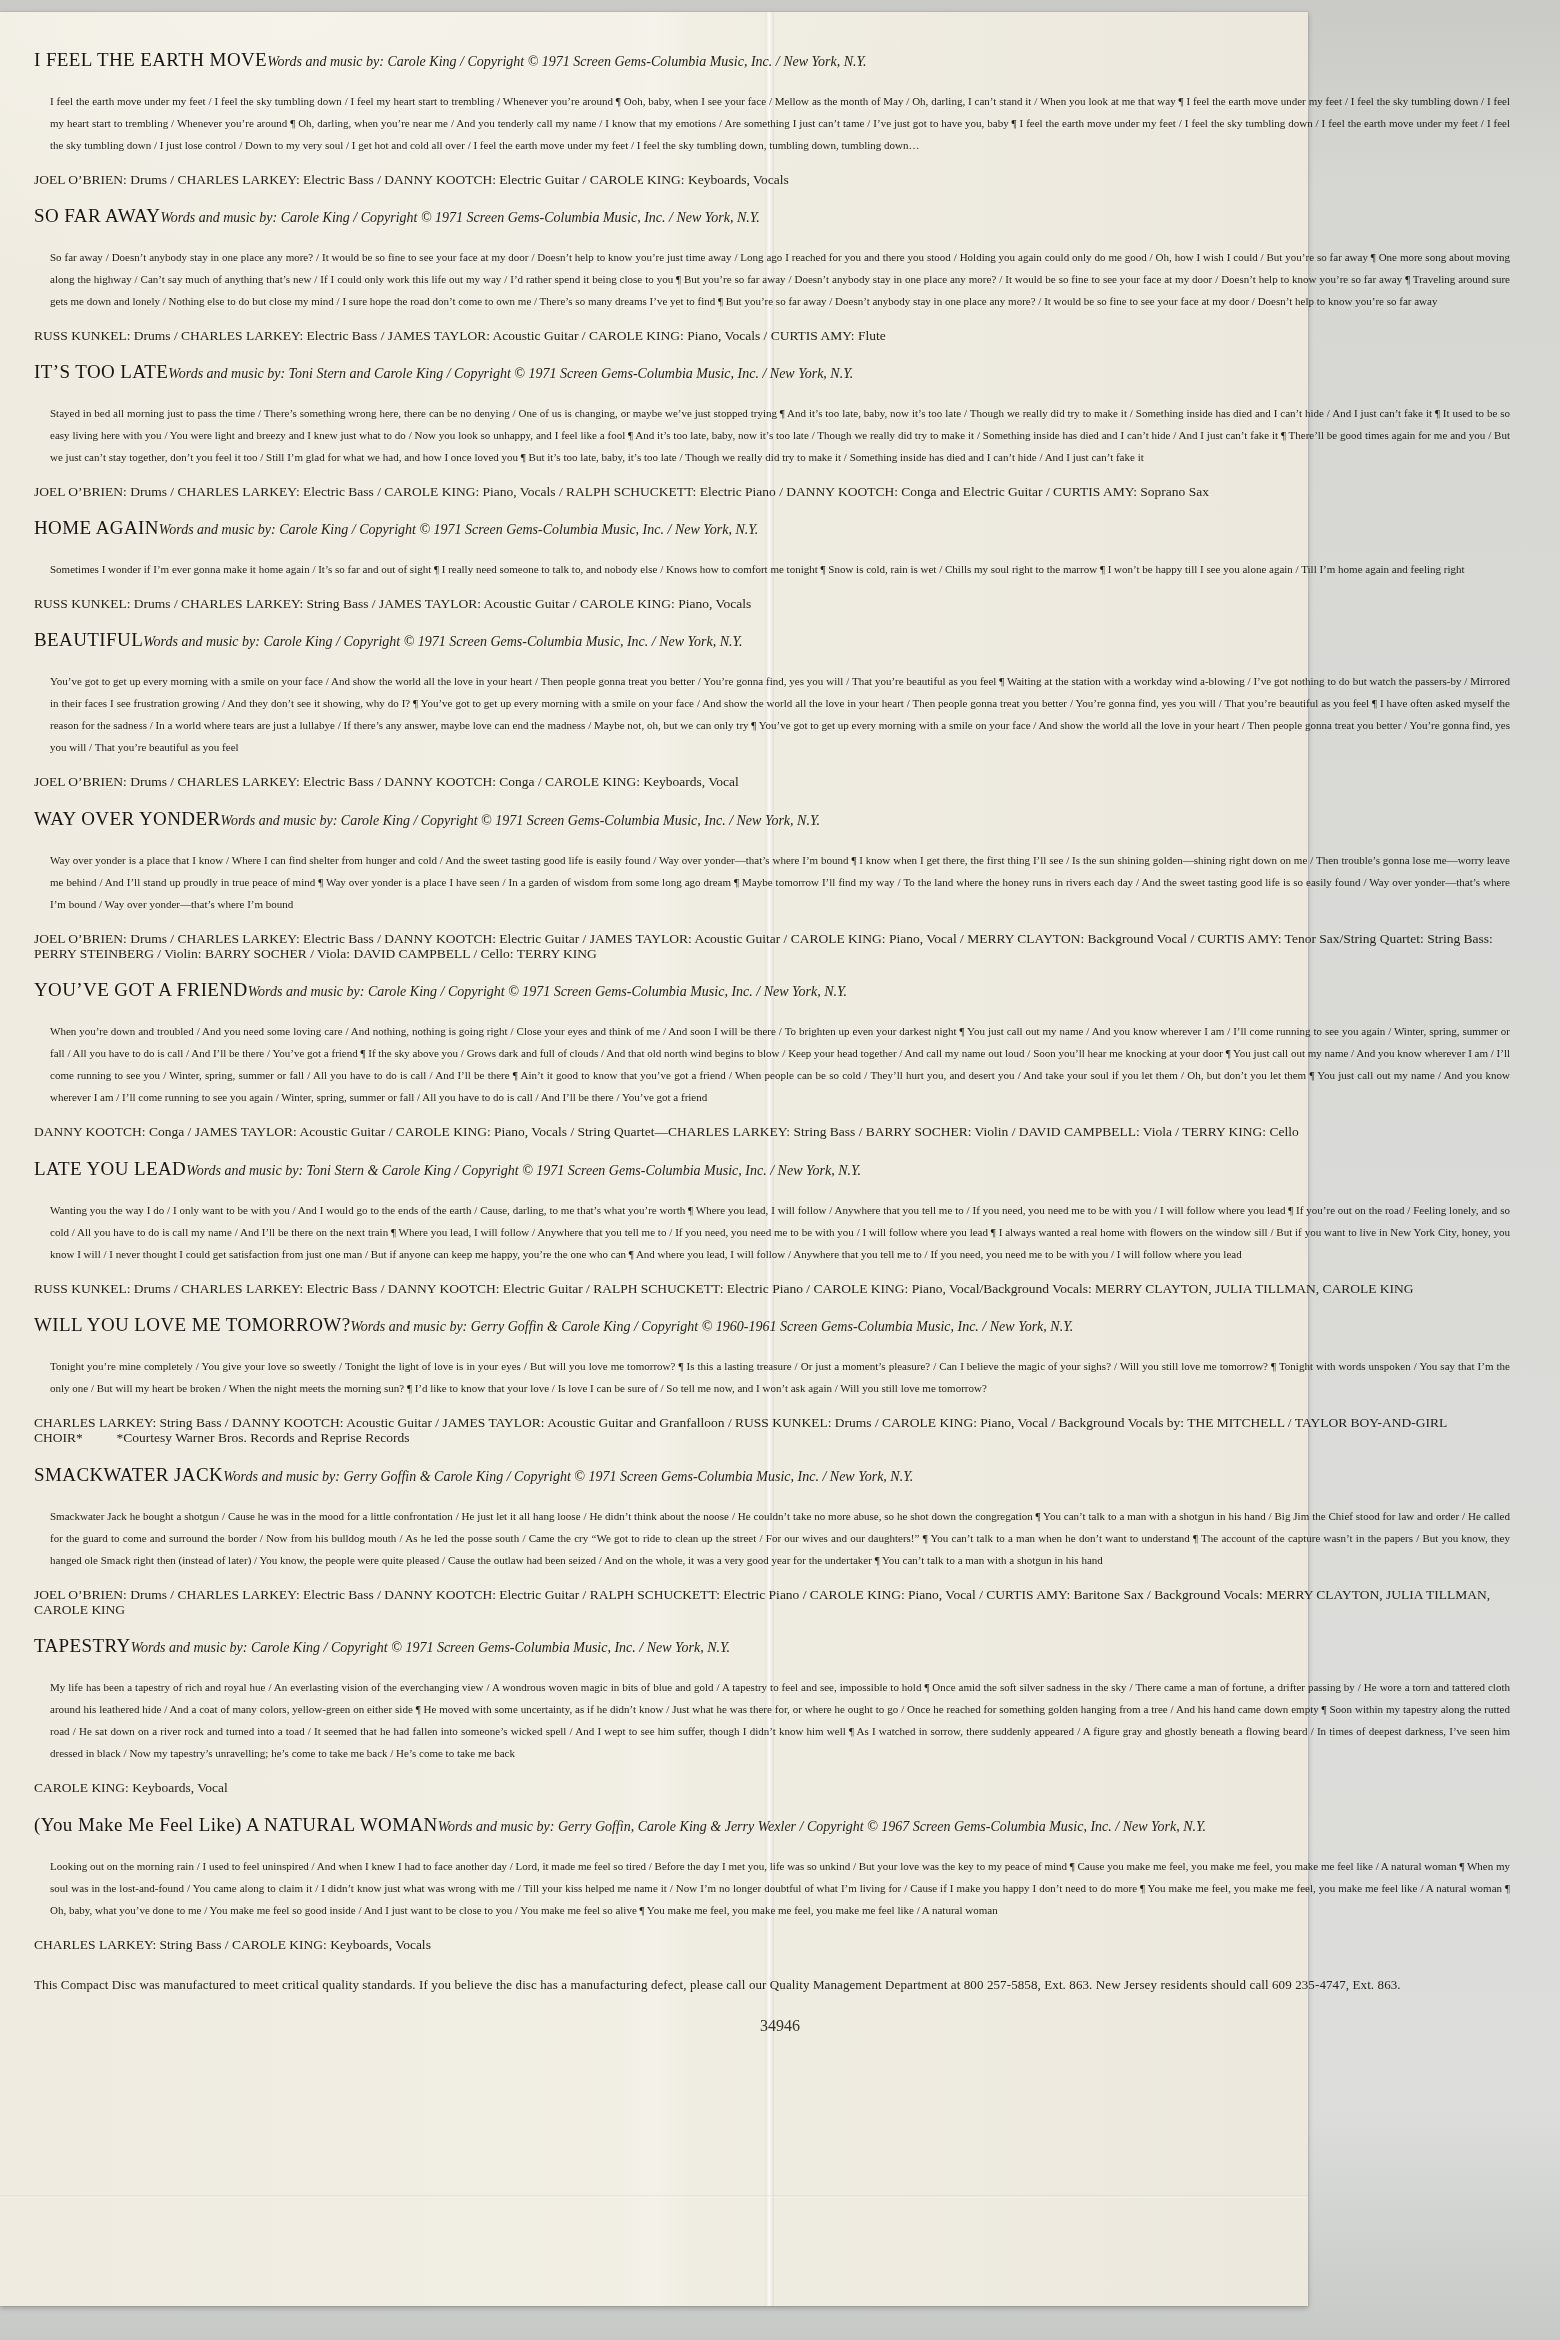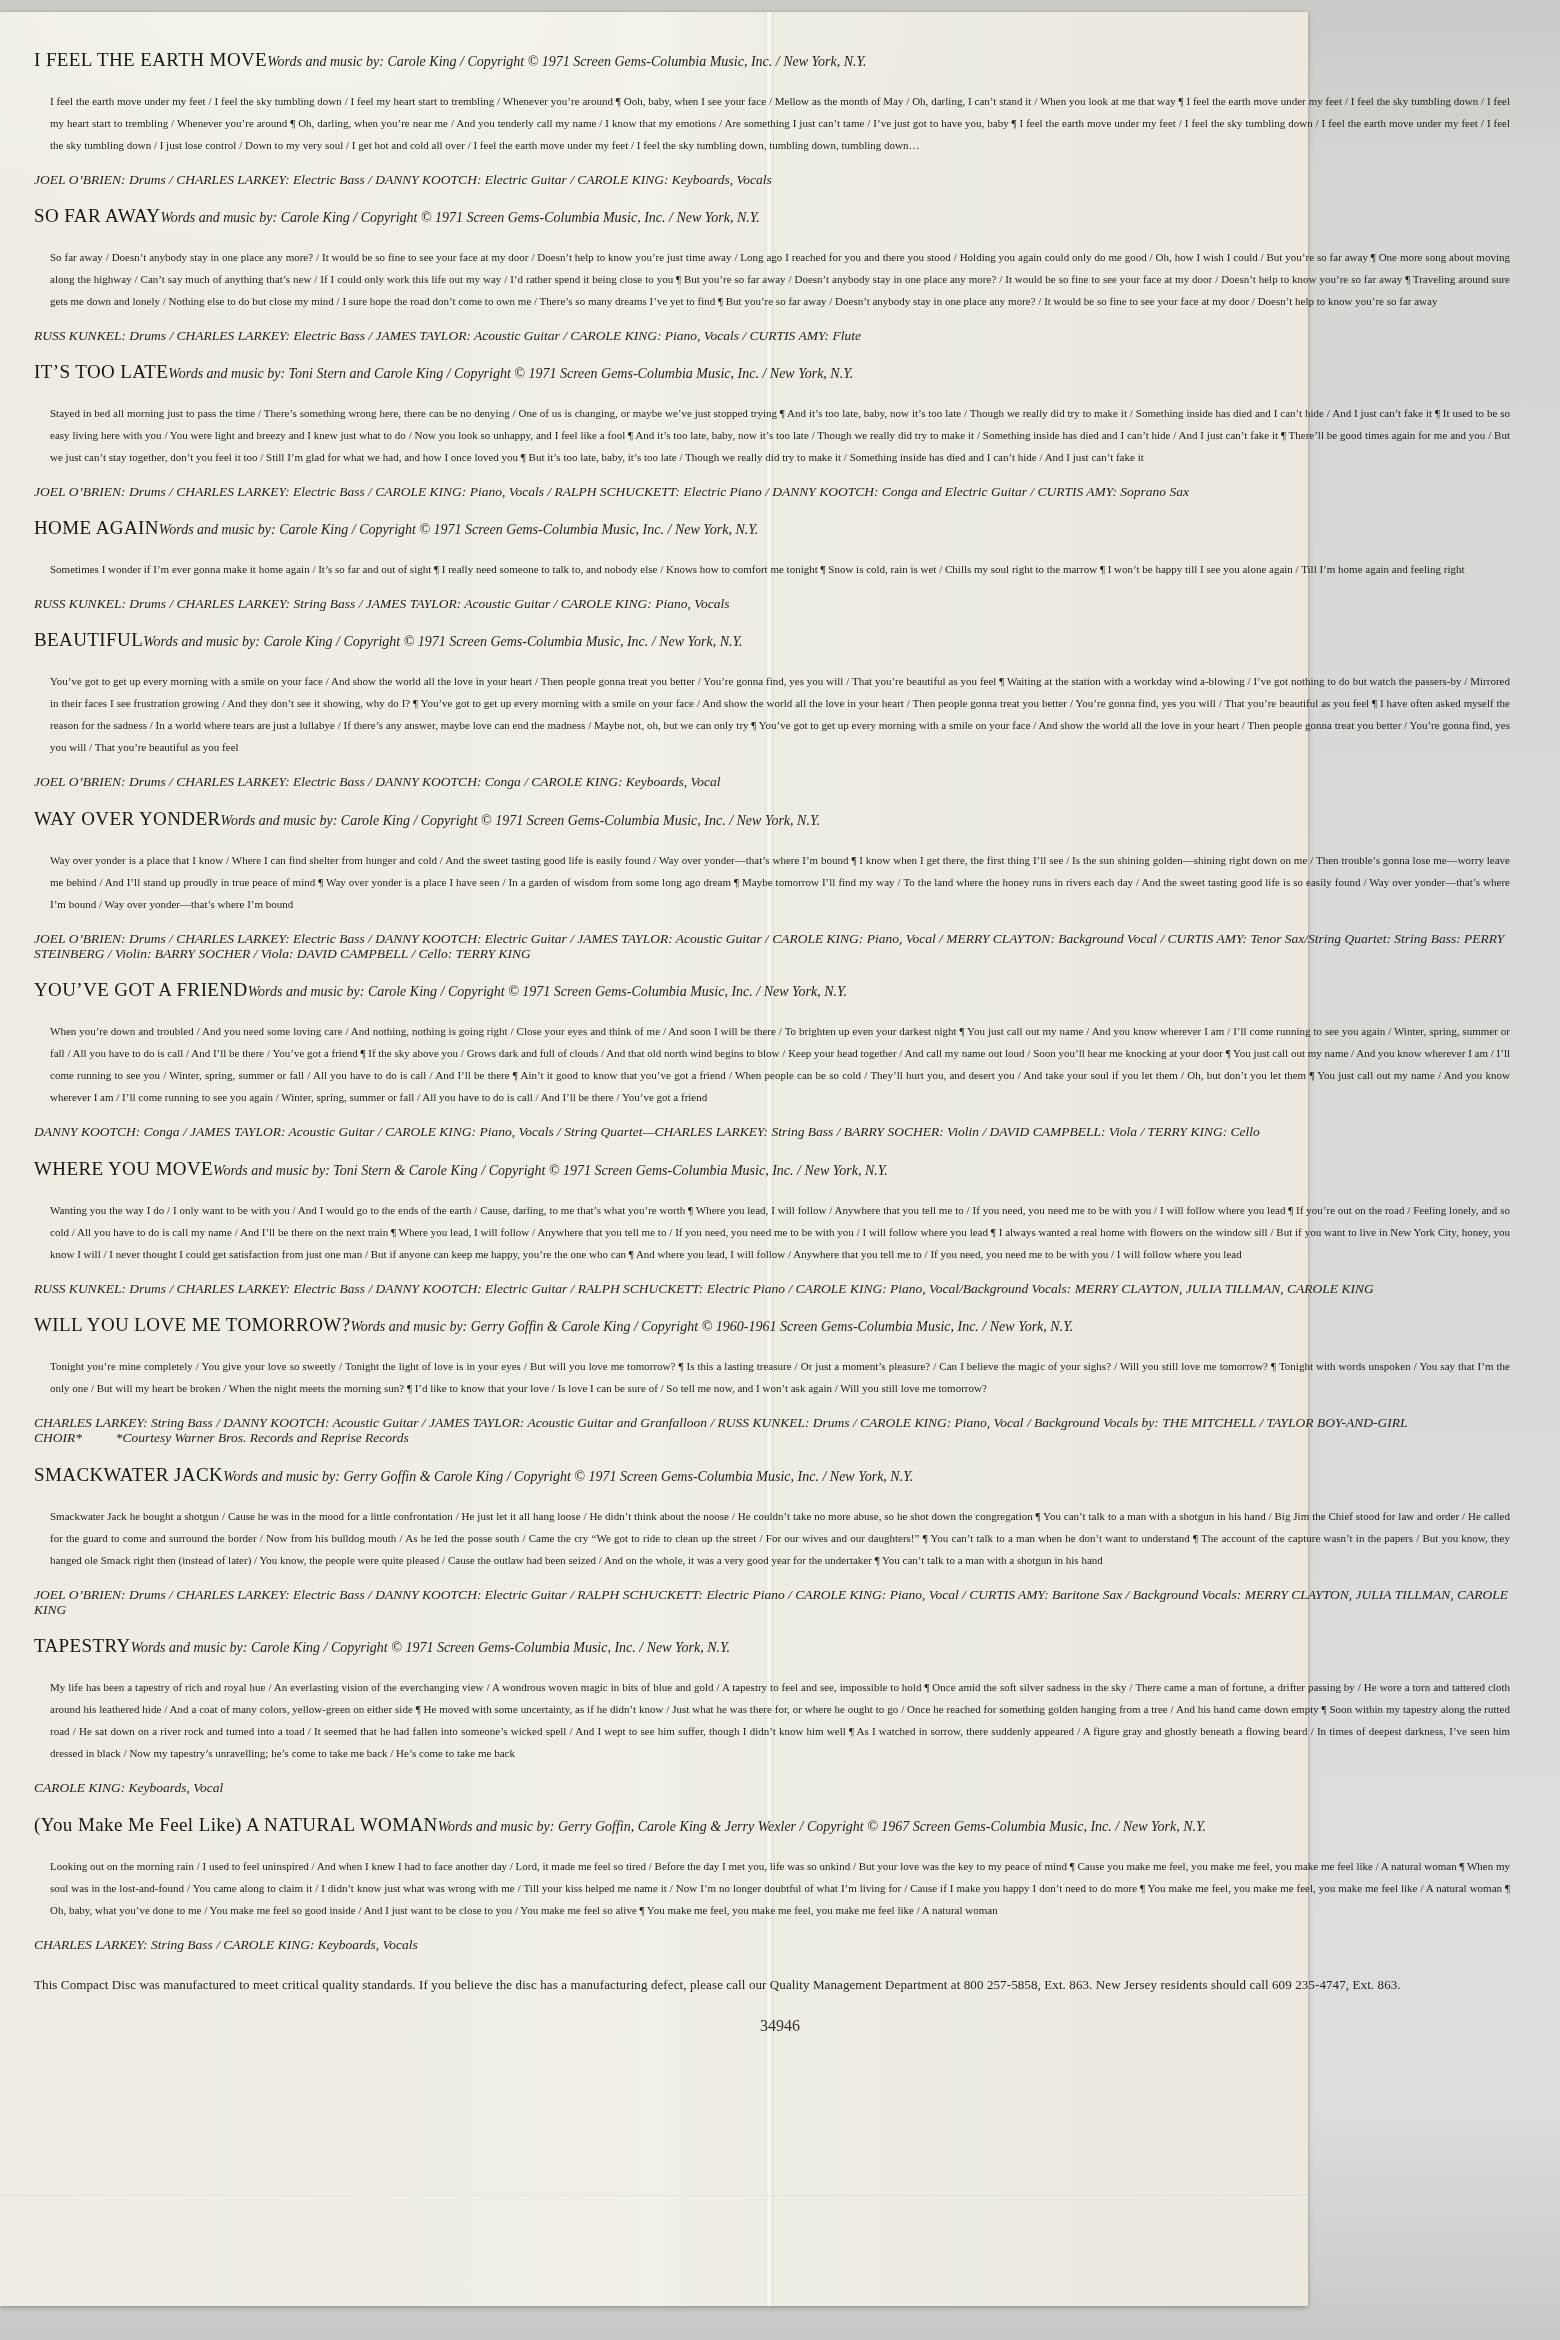--- a/index.html
+++ b/index.html
@@ -42,21 +42,21 @@
   }
   .song-credits {
     font-style: italic; font-size: 14px; color: #262necessary,
     margin-left: 19.5px; color: #26221c;
   }
   .lyrics {
     margin: 16px; font-size: 11px; line-height: 22px;
     text-align: justify; color: #1e1b16;
   }
   .musicians {
-    margin: 0; font-style: italic; font-size: 13.5px; line-height: 15.6px;
+    margin: 0; font-size: 13.5px; line-height: 15.6px;
     color: #26221c;
   }
   .footer-line {
     margin: 25px 0 0 0; font-size: 13px; color: #26231d; letter-spacing: 0.1px;
   }
   .catalog {
     margin: 23.4px 0 0 0; text-align: center; font-size: 16px; color: #36332c;
   }
 </style>
 </head>
@@ -118,21 +118,21 @@
   <section class="song">
     <div class="song-header">
       <span class="song-title">YOU’VE GOT A FRIEND</span><span class="song-credits">Words and music by: Carole King / Copyright © 1971 Screen Gems-Columbia Music, Inc. / New York, N.Y.</span>
     </div>
     <p class="lyrics">When you’re down and troubled / And you need some loving care / And nothing, nothing is going right / Close your eyes and think of me / And soon I will be there / To brighten up even your darkest night ¶ You just call out my name / And you know wherever I am / I’ll come running to see you again / Winter, spring, summer or fall / All you have to do is call / And I’ll be there / You’ve got a friend ¶ If the sky above you / Grows dark and full of clouds / And that old north wind begins to blow / Keep your head together / And call my name out loud / Soon you’ll hear me knocking at your door ¶ You just call out my name / And you know wherever I am / I’ll come running to see you / Winter, spring, summer or fall / All you have to do is call / And I’ll be there ¶ Ain’t it good to know that you’ve got a friend / When people can be so cold / They’ll hurt you, and desert you / And take your soul if you let them / Oh, but don’t you let them ¶ You just call out my name / And you know wherever I am / I’ll come running to see you again / Winter, spring, summer or fall / All you have to do is call / And I’ll be there / You’ve got a friend</p>
     <p class="musicians">DANNY KOOTCH: Conga / JAMES TAYLOR: Acoustic Guitar / CAROLE KING: Piano, Vocals / String Quartet—CHARLES LARKEY: String Bass / BARRY SOCHER: Violin / DAVID CAMPBELL: Viola / TERRY KING: Cello</p>
   </section>
 
   <section class="song">
     <div class="song-header">
-      <span class="song-title">WHERE YOU MOVE</span><span class="song-credits">Words and music by: Toni Stern &amp; Carole King / Copyright © 1971 Screen Gems-Columbia Music, Inc. / New York, N.Y.</span>
+      <span class="song-title">LATE YOU LEAD</span><span class="song-credits">Words and music by: Toni Stern &amp; Carole King / Copyright © 1971 Screen Gems-Columbia Music, Inc. / New York, N.Y.</span>
     </div>
     <p class="lyrics">Wanting you the way I do / I only want to be with you / And I would go to the ends of the earth / Cause, darling, to me that’s what you’re worth ¶ Where you lead, I will follow / Anywhere that you tell me to / If you need, you need me to be with you / I will follow where you lead ¶ If you’re out on the road / Feeling lonely, and so cold / All you have to do is call my name / And I’ll be there on the next train ¶ Where you lead, I will follow / Anywhere that you tell me to / If you need, you need me to be with you / I will follow where you lead ¶ I always wanted a real home with flowers on the window sill / But if you want to live in New York City, honey, you know I will / I never thought I could get satisfaction from just one man / But if anyone can keep me happy, you’re the one who can ¶ And where you lead, I will follow / Anywhere that you tell me to / If you need, you need me to be with you / I will follow where you lead</p>
     <p class="musicians">RUSS KUNKEL: Drums / CHARLES LARKEY: Electric Bass / DANNY KOOTCH: Electric Guitar / RALPH SCHUCKETT: Electric Piano / CAROLE KING: Piano, Vocal/Background Vocals: MERRY CLAYTON, JULIA TILLMAN, CAROLE KING</p>
   </section>
 
   <section class="song">
     <div class="song-header">
       <span class="song-title">WILL YOU LOVE ME TOMORROW?</span><span class="song-credits">Words and music by: Gerry Goffin &amp; Carole King / Copyright © 1960-1961 Screen Gems-Columbia Music, Inc. / New York, N.Y.</span>
     </div>
     <p class="lyrics">Tonight you’re mine completely / You give your love so sweetly / Tonight the light of love is in your eyes / But will you love me tomorrow? ¶ Is this a lasting treasure / Or just a moment’s pleasure? / Can I believe the magic of your sighs? / Will you still love me tomorrow? ¶ Tonight with words unspoken / You say that I’m the only one / But will my heart be broken / When the night meets the morning sun? ¶ I’d like to know that your love / Is love I can be sure of / So tell me now, and I won’t ask again / Will you still love me tomorrow?</p>

